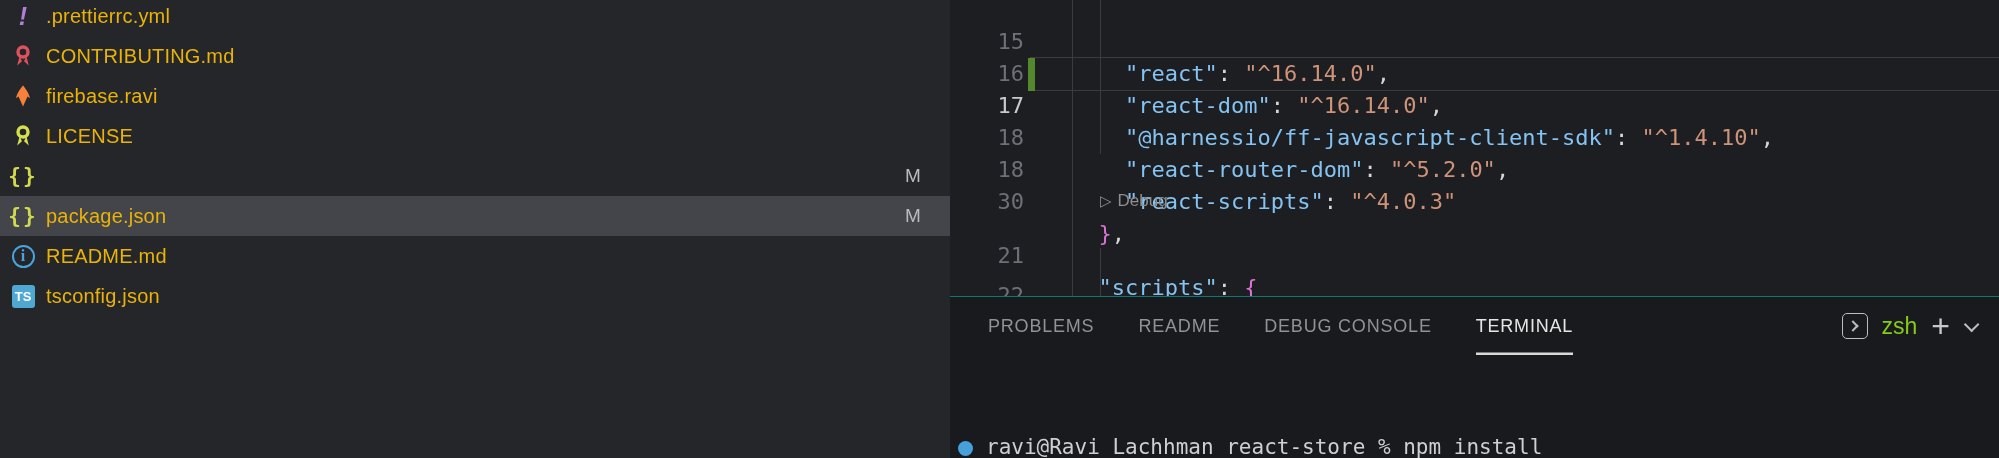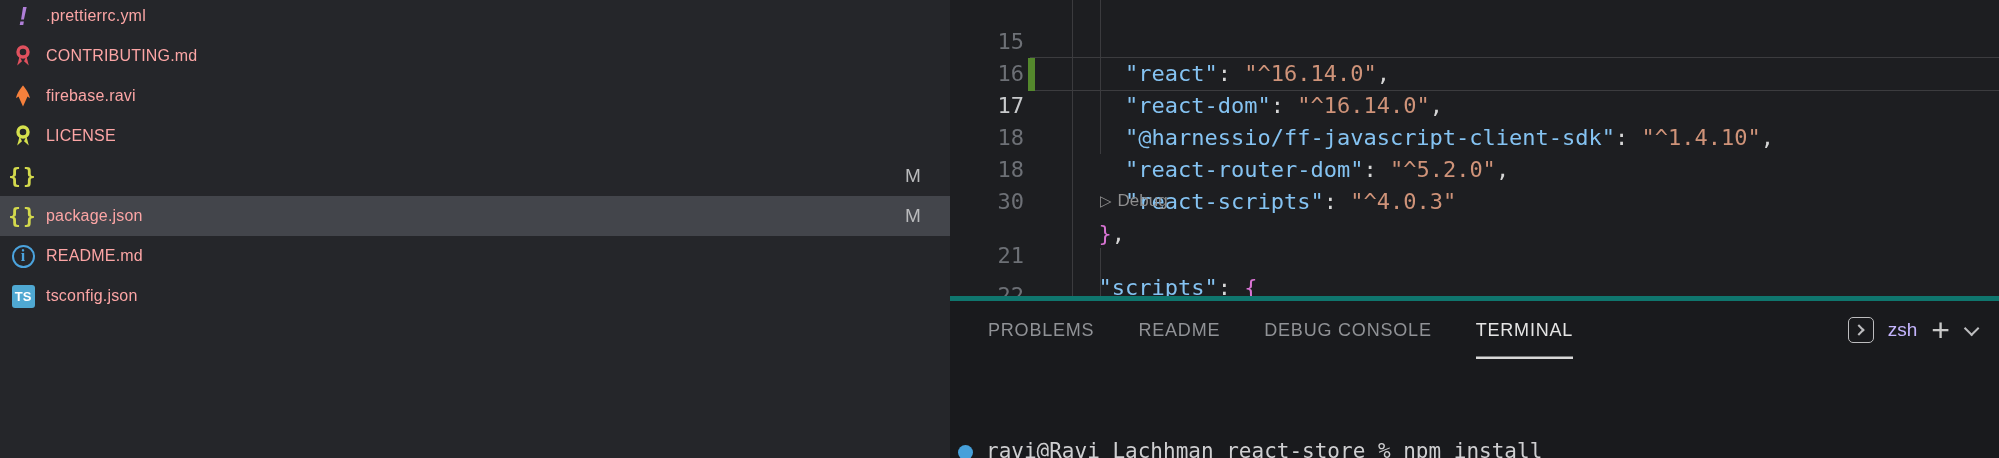--- a/index.html
+++ b/index.html
@@ -6,21 +6,21 @@
   html,body { width:1999px; height:458px; overflow:hidden; background:#1d1e21;
               font-family:"Liberation Sans", sans-serif; }
   .stage { position:relative; width:1999px; height:458px; }
 
   
   .sidebar { position:absolute; left:0; top:0; width:950px; height:458px; background:#25262a; }
   .frow { position:absolute; left:0; width:950px; height:40px; display:flex; align-items:center; cursor:pointer; }
   .frow.selected { background:#43454b; }
   .frow .fi { width:26px; height:26px; margin-left:10px; margin-right:10px; display:flex;
               align-items:center; justify-content:center; flex:0 0 26px; }
-  .fname { color:#fca5a5; font-size:16px; letter-spacing:.2px; white-space:nowrap; }
+  .fname { color:#eab308; font-size:20px; letter-spacing:.2px; white-space:nowrap; }
   .badge { position:absolute; left:898px; width:30px; text-align:center; color:#b9babc; font-size:19px; }
   .prettier-bang { color:#b07fd8; font-size:25px; font-weight:bold; font-style:italic; }
   .braces { color:#d3d94c; font-family:"DejaVu Sans Mono", monospace; font-size:21px; font-weight:bold; letter-spacing:2px; }
   .info-circ { border:2.5px solid #4ba3dd; border-radius:50%; width:23px; height:23px;
                color:#4ba3dd; font-size:16px; font-weight:bold; font-family:"Liberation Serif", serif;
                display:flex; align-items:center; justify-content:center; }
   .ts-badge { background:#4fa8d2; color:#fff; font-size:13px; font-weight:bold; width:23px; height:23px;
               border-radius:3px; display:flex; align-items:center; justify-content:center; }
 
   
@@ -34,30 +34,30 @@
   .eline .ln { position:absolute; left:0; width:74px; text-align:right; color:#6d7076; font-size:22px; }
   .eline.active .ln { color:#c8cacc; }
   .eline .code { position:absolute; left:122px; }
   .key { color:#85c3f2; } .str { color:#cf9379; } .pun { color:#d6d6d6; } .brk { color:#d974d4; }
   .codelens { position:absolute; left:150px; top:186px; height:30px; line-height:30px;
               color:#8f8f8f; font-size:17px; cursor:pointer; }
   .codelens .tri { font-size:15px; margin-right:6px; }
 
   
   .panel { position:absolute; left:950px; top:296px; width:1049px; height:162px;
-           background:#191a1d; border-top:5px solid #0f766e; overflow:hidden; }
+           background:#191a1d; border-top:1px solid #0f766e; overflow:hidden; }
   .ptabs { position:absolute; left:38px; top:0; height:58px; display:flex; gap:44px; align-items:center; }
   .tab { color:#909296; font-size:18px; letter-spacing:.8px; height:58px; display:flex; align-items:center; cursor:pointer; }
   .tab.active { color:#e5e5e5; box-shadow: inset 0 -2.5px 0 #d8d8d8; }
   .pcontrols { position:absolute; right:24px; top:0; height:58px; display:flex; align-items:center; gap:14px; }
   .term-box { width:26px; height:26px; border:1.5px solid #bdbdbf; border-radius:5px;
               display:flex; align-items:center; justify-content:center; cursor:pointer; }
   .chev-r { width:8px; height:8px; border-right:2px solid #bdbdbf; border-bottom:2px solid #bdbdbf;
             transform:rotate(-45deg); margin-left:-3px; }
-  .shell-label { color:#c4b5fd; font-size:19px; }
+  .shell-label { color:#84cc16; font-size:23px; }
   .plus { color:#c8c8c8; font-size:32px; font-weight:200; line-height:26px; cursor:pointer; }
   .chev-d { width:11px; height:11px; border-right:2px solid #bdbdbf; border-bottom:2px solid #bdbdbf;
             transform:rotate(45deg) translateY(-3px); cursor:pointer; }
   .term { position:absolute; left:0; top:58px; right:0; bottom:0; cursor:text; }
   .tline { position:absolute; left:36px; color:#cfcfd1; font-family:"DejaVu Sans Mono", monospace;
            font-size:21px; white-space:pre; }
   .cmd-dot { position:absolute; left:8px; top:86px; width:15px; height:15px; border-radius:50%; background:#46a0da; }
 </style>
 </head>
 <body>

